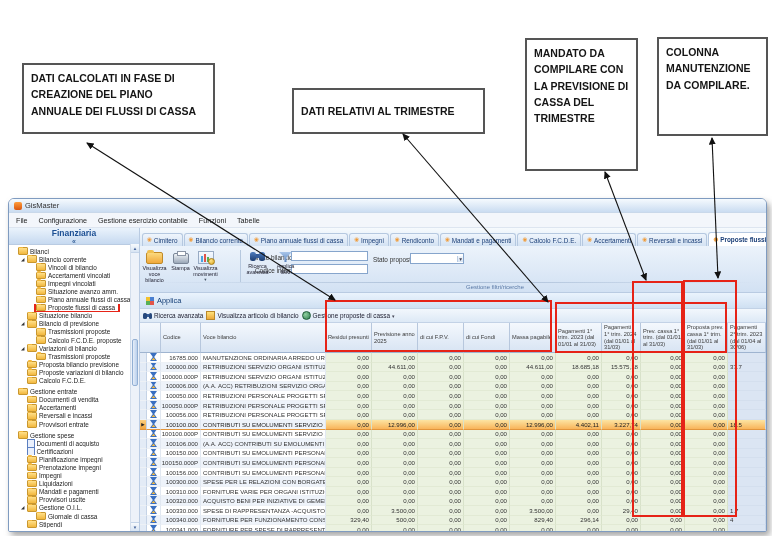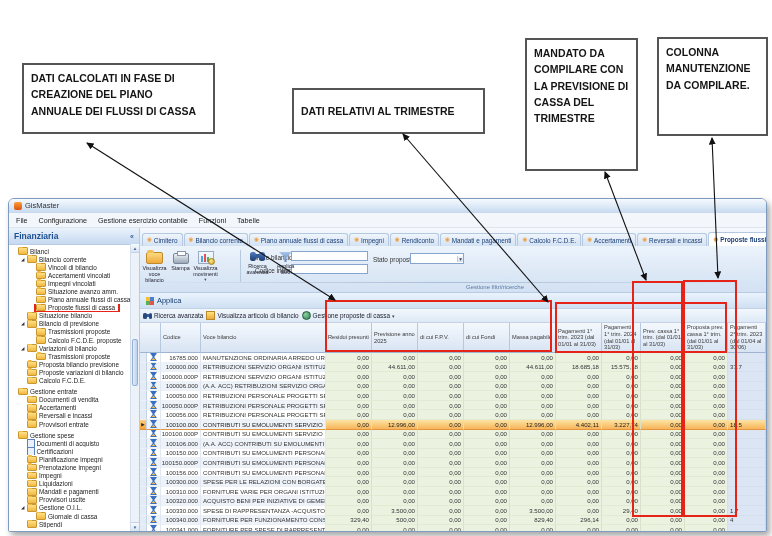--- a/index.html
+++ b/index.html
@@ -26,21 +26,21 @@
            align-items:center;gap:11px;padding:0 7px;}
   .menu-item{font-size:7.2px;color:#222;}
 
   .winbody{display:flex;height:303px;}
 
   
   .sidebar{width:130px;flex:none;border-right:1px solid #b9cbe2;background:#fff;
            display:flex;flex-direction:column;position:relative;}
   .sidebar-header{height:16px;background:linear-gradient(#eaf3fc,#c6d9f0);border-bottom:1px solid #b9cbe2;
                   display:flex;align-items:center;justify-content:space-between;padding:0 5px;
-                  font-size:8.5px;font-weight:bold;color:#1c4f93;}
+                  font-size:8.5px;font-weight:bold;color:#1c4f93;flex-direction:column;}
   .pin{font-size:7px;color:#3c669c;}
   .tree{flex:1;overflow:hidden;padding:2px 0 0 3px;}
   .tree-row{height:8.1px;display:flex;align-items:center;font-size:6.4px;color:#222;white-space:nowrap;overflow:hidden;}
   .tree-gap{height:3px;}
   .expander{width:6px;font-size:4.5px;color:#333;flex:none;}
   .folder{width:8px;height:5.5px;background:linear-gradient(#ffe08a,#f2b73d);border:0.5px solid #c9972f;
           border-radius:1px;margin:0 2px 0 0;position:relative;flex:none;}
   .folder:before{content:"";position:absolute;left:0;top:-2px;width:4px;height:2px;background:#f2b73d;border-radius:1px 1px 0 0;}
   .doc{width:5.5px;height:7px;background:#eaf0fc;border:0.5px solid #5b7fc0;margin:0 2px 0 0;flex:none;}
   .tree-hl{display:flex;align-items:center;outline:2px solid #e62317;padding-right:3px;}

